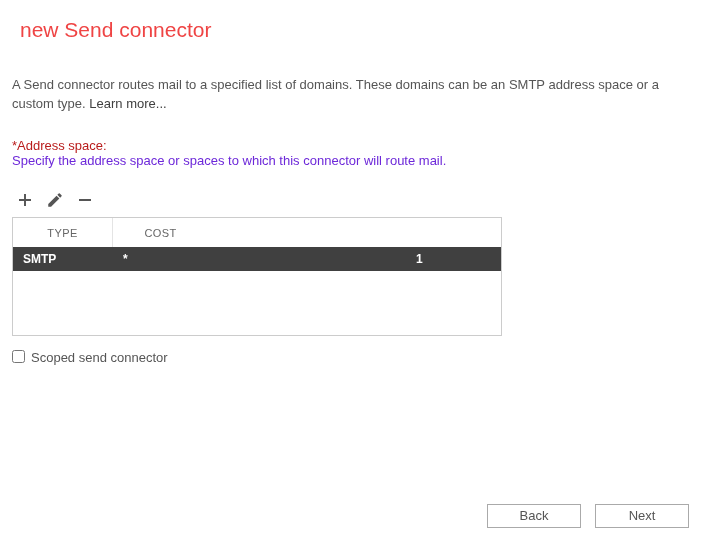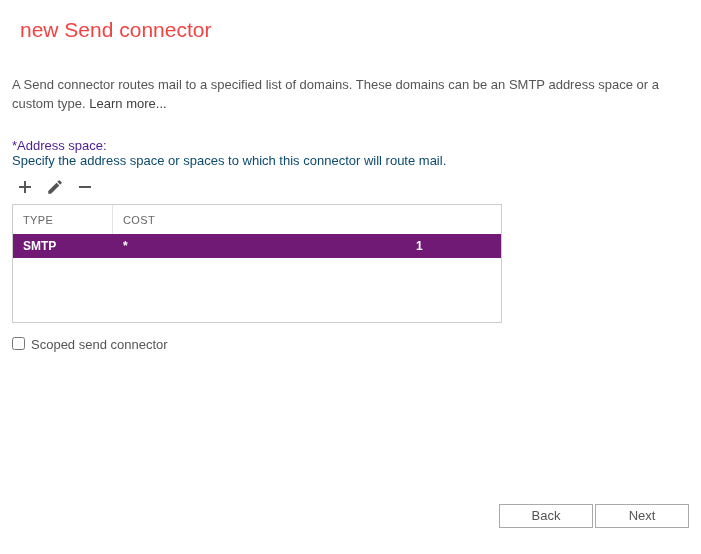--- a/index.html
+++ b/index.html
@@ -19,22 +19,22 @@
     font-weight: 300;
     color: #ef4444;
     margin: 0 0 34px 8px;
   }
   .description {
     color: #555;
     line-height: 1.45;
     margin: 0 0 24px 0;
   }
   .lnk { color: #404040; cursor: pointer; }
-  .field-label { color: #4c1d95; }
-  .field-note { color: #0c4a6e; margin-bottom: 10px; }
+  .field-label { color: #b91c1c; }
+  .field-note { color: #6d28d9; margin-bottom: 23px; }
   .toolbar {
     display: flex;
     gap: 12px;
     align-items: center;
     margin-bottom: 8px;
     padding-left: 4px;
   }
   .tool-icon {
     cursor: pointer;
     color: #666;
@@ -43,56 +43,57 @@
   .tool-icon svg { width: 18px; height: 18px; }
   .grid {
     border: 1px solid #ccc;
     width: 490px;
   }
   .grid-head {
     display: flex;
     font-size: 11px;
     color: #666;
     letter-spacing: 0.4px;
+    text-align: center;
   }
   .grid-head > div {
     padding: 9px 10px 8px 10px;
     border-right: 1px solid #e4e4e4;
   }
   .grid-head > div:last-child { border-right: none; }
   .col-type { width: 100px; }
   .col-domain { flex: 1; }
   .col-cost { width: 95px; }
   .grid-body {
     min-height: 88px;
   }
   .grid-row {
     display: flex;
-    background: #701a75;
+    background: #404040;
     color: #fff;
     font-weight: bold;
     font-size: 12px;
   }
   .grid-row > div {
     padding: 5px 10px 5px 10px;
   }
   .scoped {
     margin-top: 14px;
     display: flex;
     align-items: flex-start;
     gap: 6px;
     color: #555;
   }
   .scoped input { margin: 0; }
   .footer {
     position: absolute;
     right: 12px;
     bottom: 26px;
     display: flex;
-    gap: 2px;
+    gap: 14px;
     padding-left: 16px;
   }
   .btn {
     width: 94px;
     height: 24px;
     border: 1px solid #aaa;
     background: #fff;
     color: #555;
     font-size: 13px;
     cursor: pointer;

